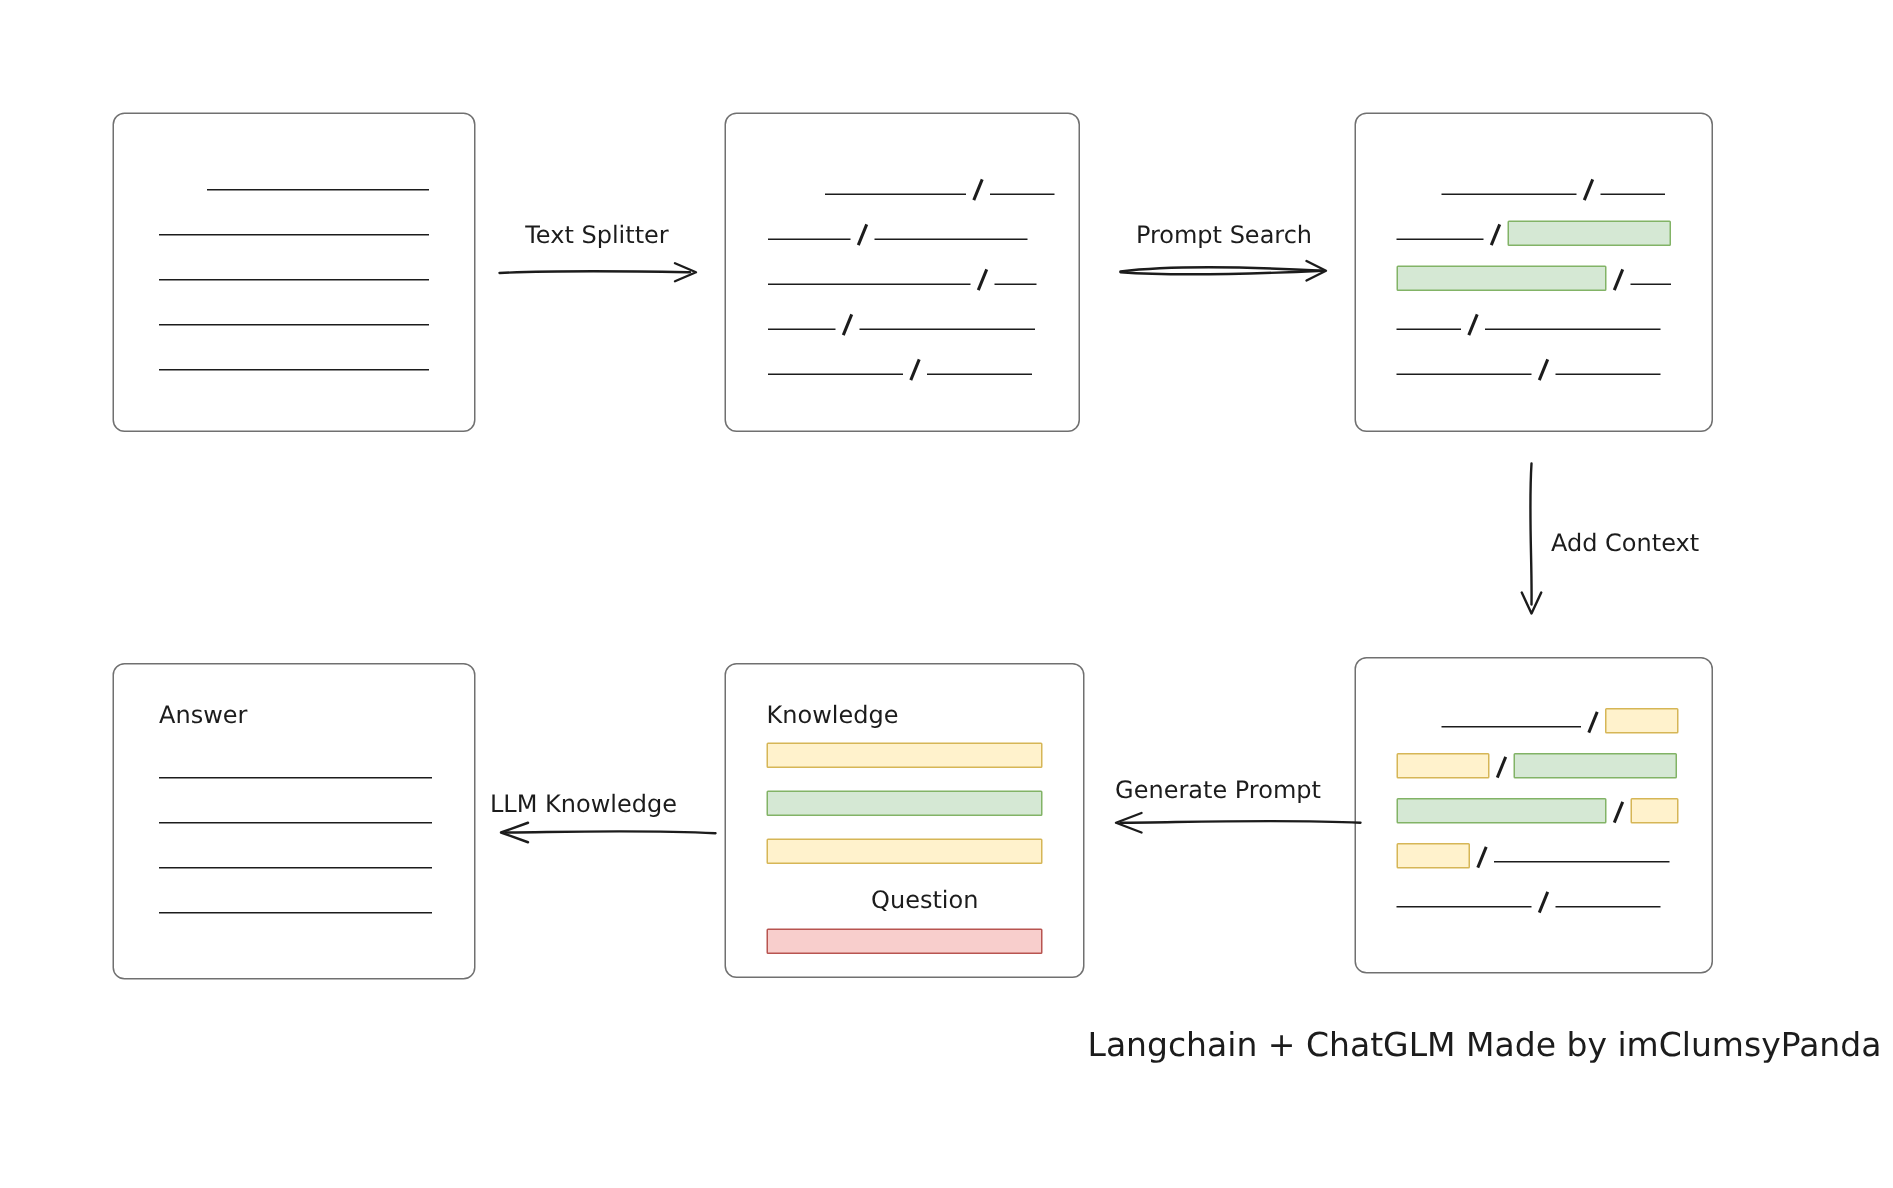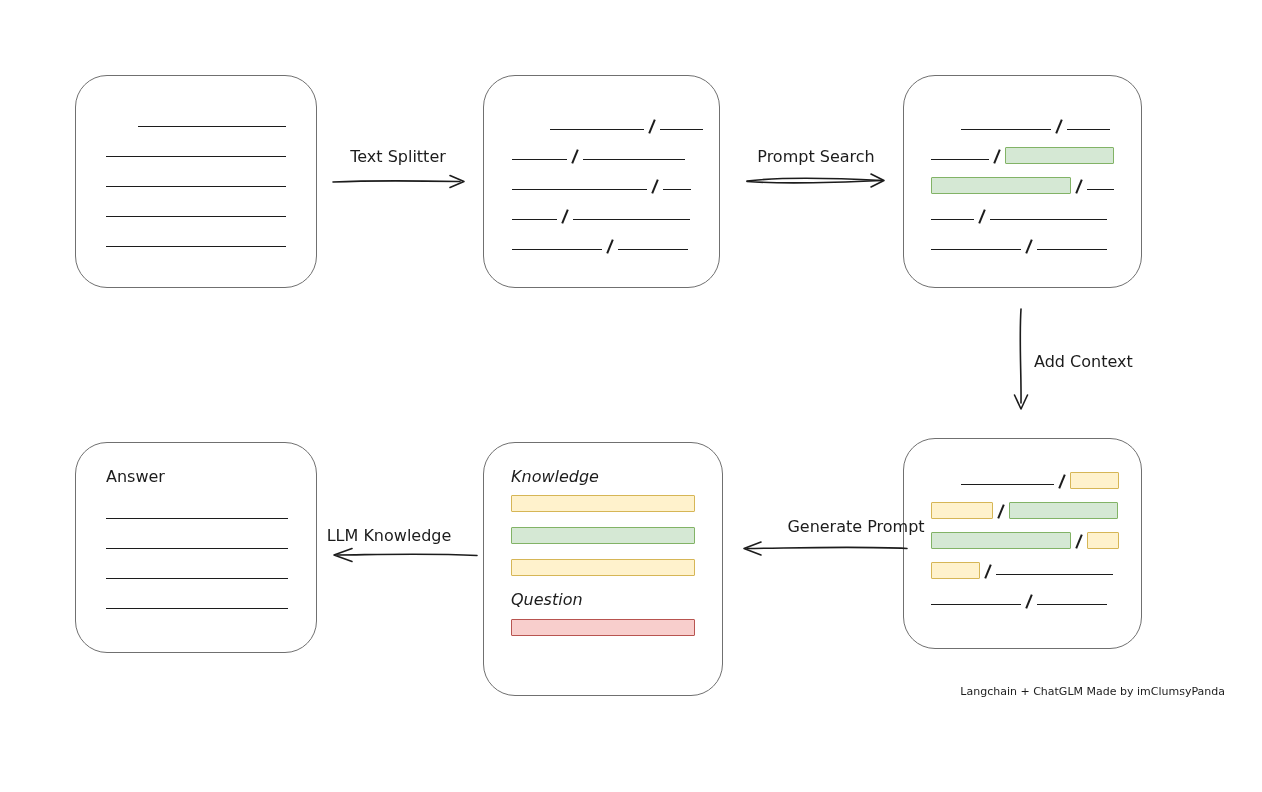--- a/index.html
+++ b/index.html
@@ -2,63 +2,63 @@
 <html style="--line: #1c1c1c; --box-border: #707070; --green-fill: #d5e8d4; --green-border: #82b366; --yellow-fill: #fff2cc; --yellow-border: #d6b656; --red-fill: #f8cecc; --red-border: #b85450;"><head>
 <meta charset="utf-8">
 <style>
   html,body{margin:0;padding:0;background:#ffffff;}
   .canvas{
     position:relative;width:1262px;height:792px;background:#ffffff;
     font-family:"DejaVu Sans",sans-serif;color:var(--line,#1c1c1c);overflow:hidden;
   }
   .node{
     position:absolute;background:#ffffff;border:1.4px solid var(--box-border,#707070);
-    border-radius:32px;box-sizing:border-box;
+    border-radius:8px;box-sizing:border-box;
   }
   .rows{display:flex;flex-direction:column;}
   .row{display:flex;align-items:center;height:22px;margin-bottom:8px;}
   .seg{display:block;flex:none;}
   .seg.line{height:0;border-bottom:1.7px solid var(--line);margin-top:9px;}
   .seg.green{height:15px;background:var(--green-fill);border:1.4px solid var(--green-border);border-radius:1px;}
   .seg.yellow{height:15px;background:var(--yellow-fill);border:1.4px solid var(--yellow-border);border-radius:1px;}
   .slash{display:block;flex:none;width:2px;height:15px;background:var(--line);transform:rotate(22deg);margin:2px 7px 0 7px;}
   .node-title{font-size:16px;line-height:20px;}
   .bars{display:flex;flex-direction:column;gap:15px;}
   .bar{width:182px;height:15px;border-radius:1px;}
   .bar.yellow{background:var(--yellow-fill);border:1.4px solid var(--yellow-border);}
   .bar.green{background:var(--green-fill);border:1.4px solid var(--green-border);}
   .bar.red{background:var(--red-fill);border:1.4px solid var(--red-border);}
   .edge-label{position:absolute;font-size:16px;white-space:nowrap;text-align:center;}
-  .caption{position:absolute;font-size:11px;white-space:nowrap;text-align:right;}
+  .caption{position:absolute;font-size:22px;white-space:nowrap;text-align:center;}
   svg.edge{position:absolute;overflow:visible;}
   svg.edge path{stroke:var(--line);fill:none;stroke-width:1.6;stroke-linecap:round;stroke-linejoin:round;}
 
   
   #node-document{left:75px;top:75px;width:242px;height:213px;}
   #node-document .rows{padding:105px 0 0 30px;} 
   #node-chunks{left:483px;top:75px;width:237px;height:213px;}
   #node-chunks .rows{padding:38px 0 0 28px;}
   #node-search{left:903px;top:75px;width:239px;height:213px;}
   #node-search .rows{padding:38px 0 0 27px;}
   #node-answer{left:75px;top:442px;width:242px;height:211px;}
   #node-answer .inner{padding:24px 0 0 30px;}
   #node-answer .node-title{margin-bottom:16px;}
-  #node-prompt{left:483px;top:442px;width:240px;height:254px;font-style:italic;}
+  #node-prompt{left:483px;top:442px;width:240px;height:210px;}
   #node-prompt .inner{padding:24px 0 0 27px;}
   #node-prompt .node-title{margin-bottom:8px;}
-  #node-prompt .q-title{margin-top:14px;margin-bottom:9px;}
+  #node-prompt .q-title{margin-top:14px;margin-bottom:9px;text-align:center;}
   #node-context{left:903px;top:438px;width:239px;height:211px;}
   #node-context .rows{padding:30px 0 0 27px;}
   #node-document .rows{padding-top:35px;}
 
   
   #label-text-splitter{left:325px;top:147px;width:146px;}
   #label-vector-search{left:737px;top:147px;width:158px;}
   #label-add-context{left:1034px;top:352px;text-align:right;}
-  #label-generate-prompt{left:722px;top:517px;width:180px;padding-left:44px;}
+  #label-generate-prompt{left:722px;top:517px;width:180px;}
   #label-llm-response{left:314px;top:526px;width:150px;}
   #caption{left:725px;top:685px;width:500px;}
 </style>
 </head>
 <body>
 
 <div class="canvas">
 
   <div class="node" id="node-document">
     <div class="rows">

